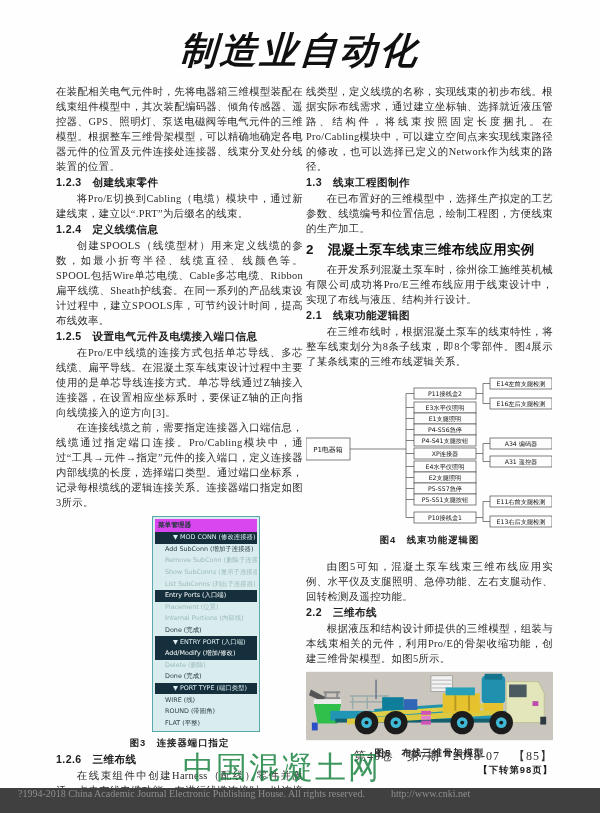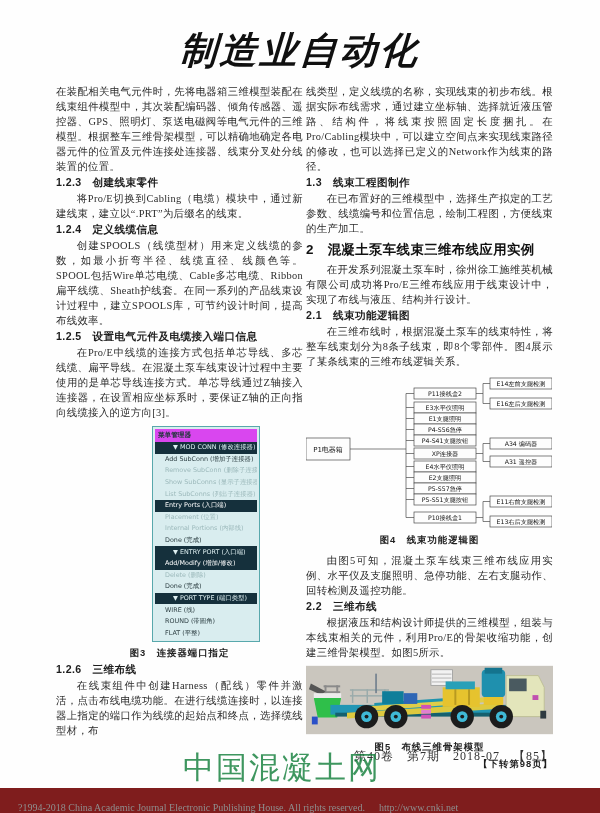--- a/index.html
+++ b/index.html
@@ -26,53 +26,54 @@
           font-family:"DejaVu Sans",sans-serif; font-size:6.4px; color:#2c3e42; }
   .menu-title { background:#d946ef; color:#1f3638; font-weight:bold; padding:2px 3px; font-size:6.6px; }
   .mi { padding:1.3px 3px 1.3px 10px; white-space:nowrap; overflow:hidden; }
   .mi.hdr { background:#15303c; color:#dff0f2; padding-left:18px; }
   .mi.sel { background:#15303c; color:#ffffff; }
   .mi.dis { color:#9cb9bb; }
   .fig3 .caption { margin-top:5px; }
   
   .fig4 { margin:7px 0 2px; }
   .fig4 svg { display:block; }
-  .fig4 .caption { margin:4px 0 6px; }
+  .fig4 .caption { margin:4px 0 12px; }
   .fig4 rect.nb { fill:#fdfdfd; stroke:#4a4a4a; stroke-width:0.7; }
   .fig4 text { font-family:"DejaVu Sans",sans-serif; font-size:6.2px; fill:#111; text-anchor:middle; }
   .fig4 text.rt { font-size:7px; }
   .fig4 path.w { stroke:#4a4a4a; stroke-width:0.7; fill:none; }
   
   .fig5 { margin:5px 0 0; }
   .fig5 svg { display:block; }
   .fig5 .caption { margin-top:6px; }
   .continue { text-align:right; font-size:9.4px; font-weight:bold; margin-top:4px; letter-spacing:1px;
               font-family:"Liberation Sans","DejaVu Sans",sans-serif; color:#1d1d1d;margin-left:28px; }
   .journal-footer { position:absolute; top:748px; right:47px; font-size:12px; color:#333; letter-spacing:1px; }
   .watermark { position:absolute; top:747px; left:183px; font-size:31px; letter-spacing:2px; white-space:nowrap;
                font-family:"Liberation Sans","DejaVu Sans",sans-serif; color:#15803d; opacity:0.82; font-weight:500; }
-  .bottom-bar { position:absolute; left:0; right:0; bottom:0; height:25px; background:#7f1d1d;
-                display:flex; align-items:flex-end; gap:14px; padding-left:18px;
+  .bottom-bar { position:absolute; left:0; right:0; bottom:0; height:25px; background:#404040;
+                display:flex; align-items:flex-start; gap:26px; padding-left:18px;
                 font-size:10px; color:#8f8f8f; }
 </style>
 </head>
 <body>
 
 <div class="page">
 
   <div class="masthead">制造业自动化</div>
 
   <div class="col col-left">
     <p class="body">在装配相关电气元件时，先将电器箱三维模型装配在线束组件模型中，其次装配编码器、倾角传感器、遥控器、GPS、照明灯、泵送电磁阀等电气元件的三维模型。根据整车三维骨架模型，可以精确地确定各电器元件的位置及元件连接处连接器、线束分叉处分线装置的位置。</p>
     <h4 class="sub">1.2.3　创建线束零件</h4>
     <p class="body ind">将Pro/E切换到Cabling（电缆）模块中，通过新建线束，建立以“.PRT”为后缀名的线束。</p>
     <h4 class="sub">1.2.4　定义线缆信息</h4>
     <p class="body ind">创建SPOOLS（线缆型材）用来定义线缆的参数，如最小折弯半径、线缆直径、线颜色等。SPOOL包括Wire单芯电缆、Cable多芯电缆、Ribbon扁平线缆、Sheath护线套。在同一系列的产品线束设计过程中，建立SPOOLS库，可节约设计时间，提高布线效率。</p>
     <h4 class="sub">1.2.5　设置电气元件及电缆接入端口信息</h4>
     <p class="body ind">在Pro/E中线缆的连接方式包括单芯导线、多芯线缆、扁平导线。在混凝土泵车线束设计过程中主要使用的是单芯导线连接方式。单芯导线通过Z轴接入连接器，在设置相应坐标系时，要保证Z轴的正向指向线缆接入的逆方向[3]。</p>
+    <p class="body ind">在连接线缆之前，需要指定连接器入口端信息，线缆通过指定端口连接。Pro/Cabling模块中，通过“工具→元件→指定”元件的接入端口，定义连接器内部线缆的长度，选择端口类型。通过端口坐标系，记录每根缆线的逻辑连接关系。连接器端口指定如图3所示。</p>
 
     <figure class="fig3">
       <div class="menu">
         <div class="menu-title">菜单管理器</div>
         <div class="mi hdr">▼ MOD CONN (修改连接器)</div>
         <div class="mi">Add SubConn (增加子连接器)</div>
         <div class="mi dis">Remove SubConn (删除子连接器)</div>
         <div class="mi dis">Show SubConns (显示子连接器)</div>
         <div class="mi dis">List SubConns (列出子连接器)</div>
         <div class="mi sel">Entry Ports (入口端)</div>

